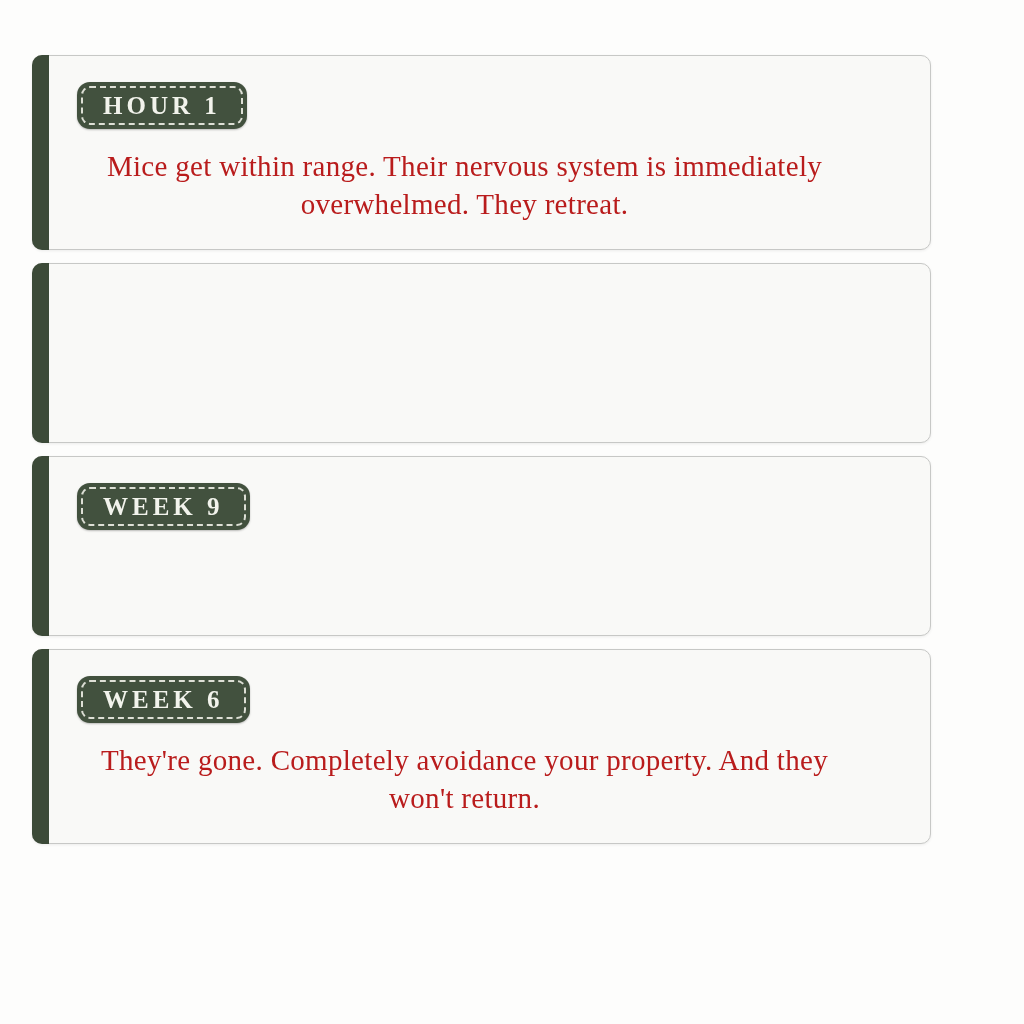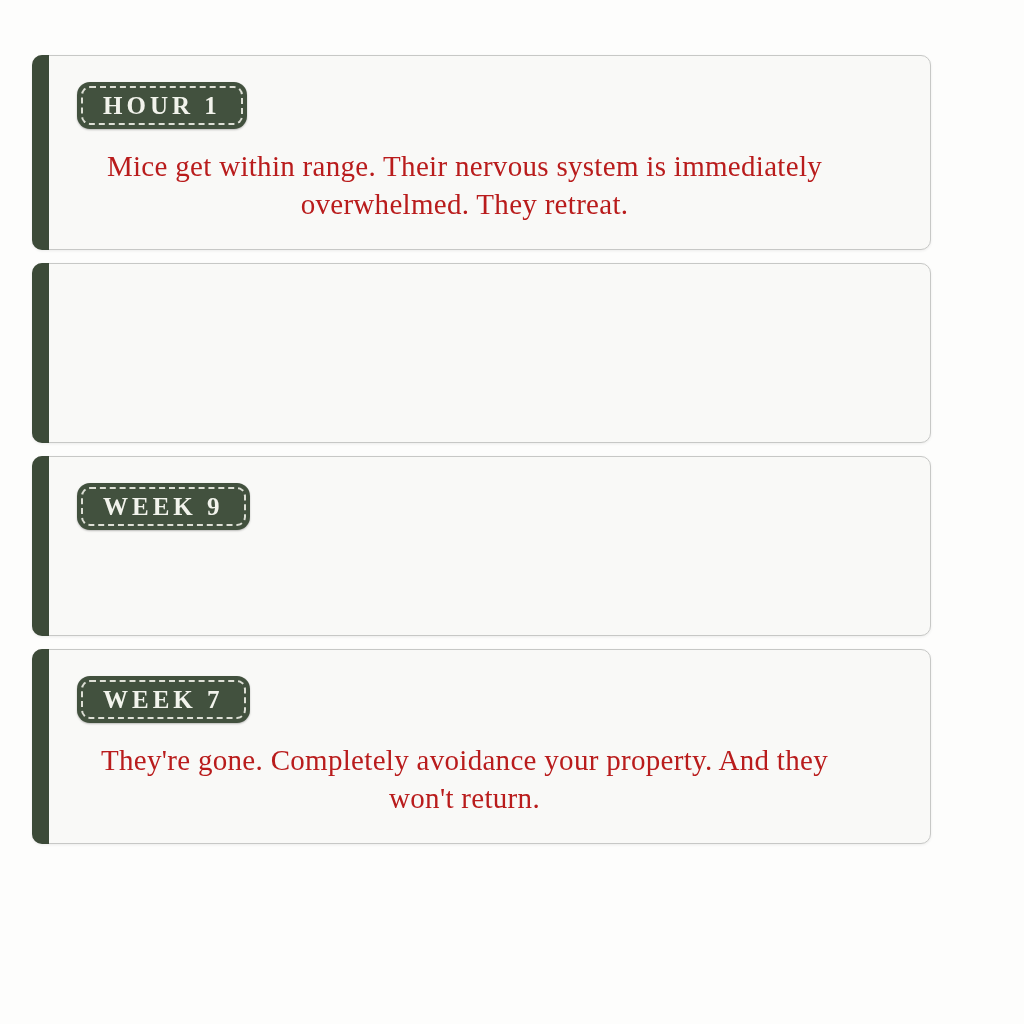--- a/index.html
+++ b/index.html
@@ -83,17 +83,17 @@
     <div class="card-strip"></div>
   </div>
 
   <div class="card">
     <div class="card-strip"></div>
     <div class="badge">WEEK 9</div>
   </div>
 
   <div class="card">
     <div class="card-strip"></div>
-    <div class="badge">WEEK 7</div>
+    <div class="badge">WEEK 6</div>
     <div class="card-text">They're gone. Completely avoidance your property. And they won't return.</div>
   </div>
 
 </div>
 
 </body></html>

